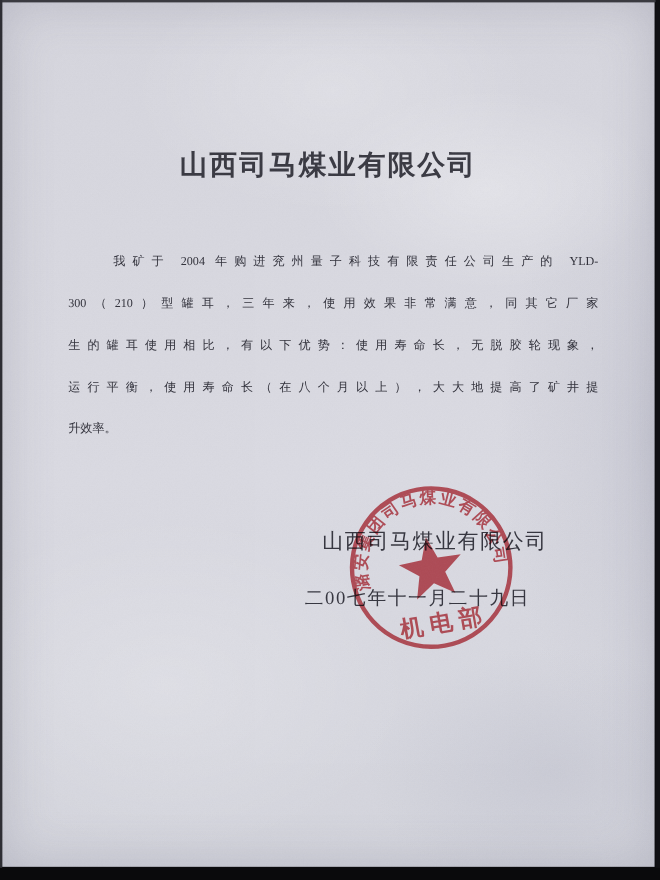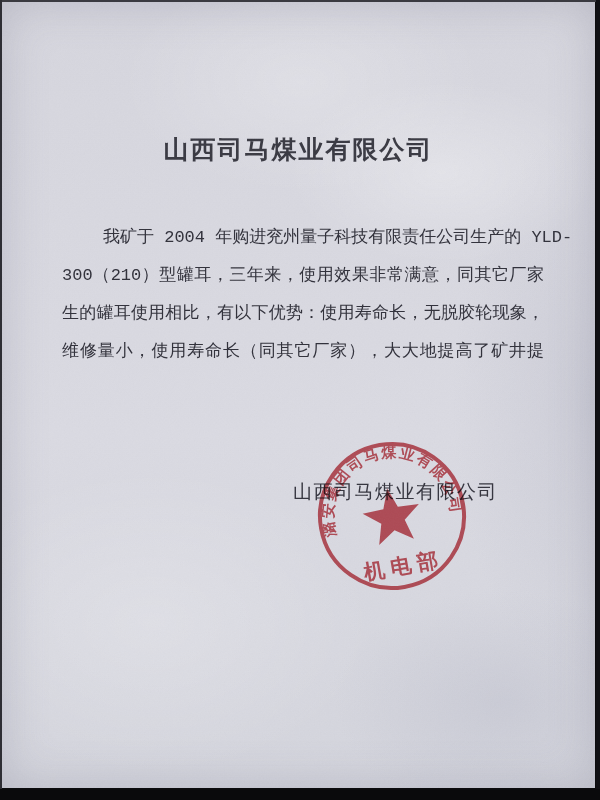--- a/index.html
+++ b/index.html
@@ -51,23 +51,22 @@
     font-weight: 700;
     font-size: 25px;
     letter-spacing: 2px;
     color: #393942;
   }
   .doc-body {
     position: absolute;
     left: 60px;
     top: 217px;
     width: 482px;
-    font-size: 17px;
+    font-size: 11px;
     color: #30303a;
-    font-family: Liberation Mono, monospace;
   }
   .body-line {
     height: 38px;
     line-height: 38px;
     text-align: justify;
     text-align-last: justify;
     white-space: nowrap;
   }
   .body-line.indent { padding-left: 41px; }
   .body-line.last   { text-align-last: left; white-space: normal; }
@@ -115,24 +114,26 @@
 
 <div class="scan">
   <div class="paper">
 
     <h1 class="title">山西司马煤业有限公司</h1>
 
     <div class="doc-body">
       <div class="body-line indent">我矿于 2004 年购进兖州量子科技有限责任公司生产的 YLD-</div>
       <div class="body-line">300（210）型罐耳，三年来，使用效果非常满意，同其它厂家</div>
       <div class="body-line">生的罐耳使用相比，有以下优势：使用寿命长，无脱胶轮现象，</div>
-      <div class="body-line">维修量小，使用寿命长（同其它厂家），大大地提高了矿井提</div>
+      <div class="body-line">运行平衡，使用寿命长（在八个月以上），大大地提高了矿井提</div>
+      <div class="body-line last">升效率。</div>
     </div>
 
     <div class="sig-company">山西司马煤业有限公司</div>
+    <div class="sig-date">二00七年十一月二十九日</div>
 
     <svg class="stamp" viewBox="-88 -88 176 176" xmlns="http://www.w3.org/2000/svg">
       <circle cx="0" cy="0" r="72" fill="none" stroke="#c5404a" stroke-width="4"></circle>
       <path id="stamp-arc" d="M -52,28 A 59,59 0 1 1 52,28" fill="none"></path>
       <text class="arc-text" text-anchor="middle">
         <textPath href="#stamp-arc" startOffset="50%">潞安集团司马煤业有限公司</textPath>
       </text>
       <polygon fill="#c5404a" transform="translate(0,2)" points="0,-30 7.35,-10.11 28.53,-9.27 11.89,3.86 17.63,24.27 0,12.5 -17.63,24.27 -11.89,3.86 -28.53,-9.27 -7.35,-10.11"></polygon>
       <text class="dept-text" x="3" y="58" text-anchor="middle">机电部</text>
     </svg>

